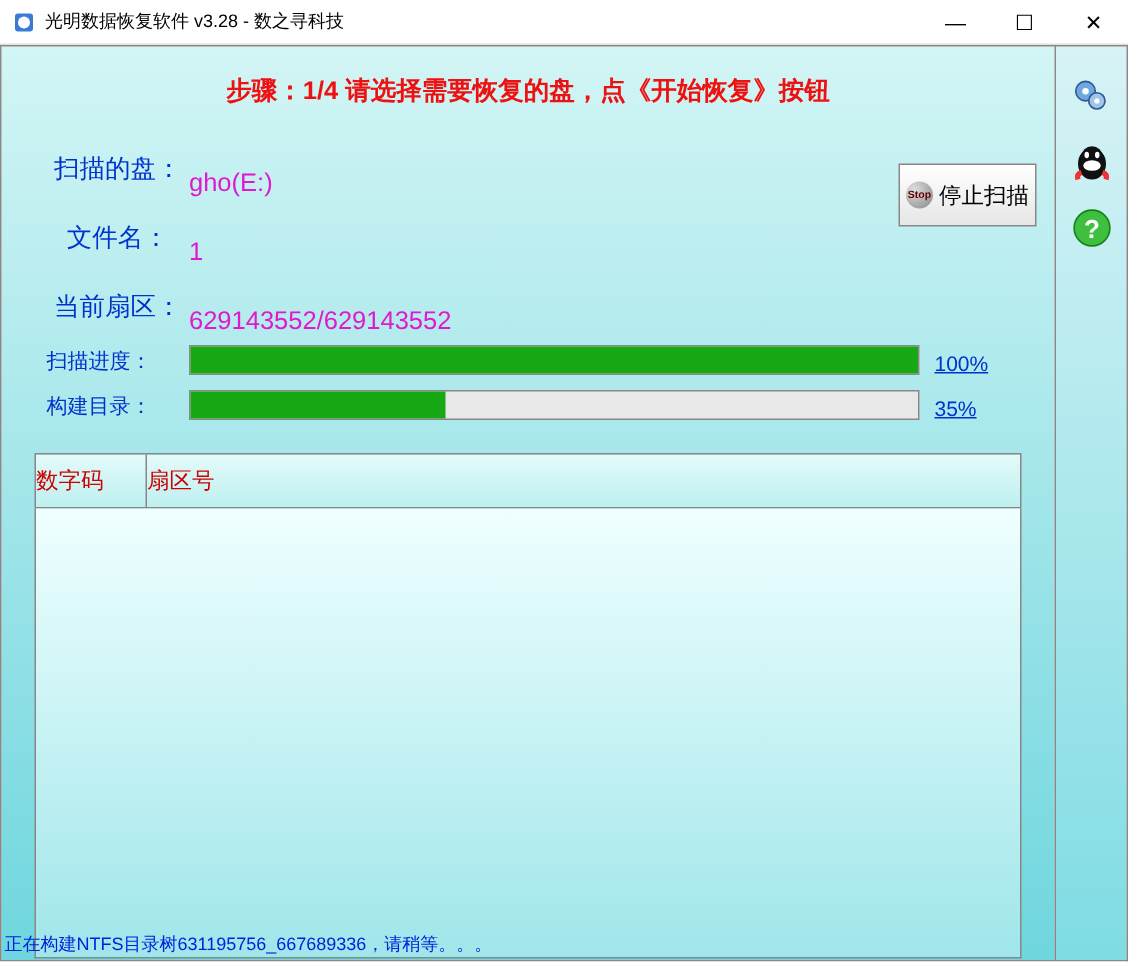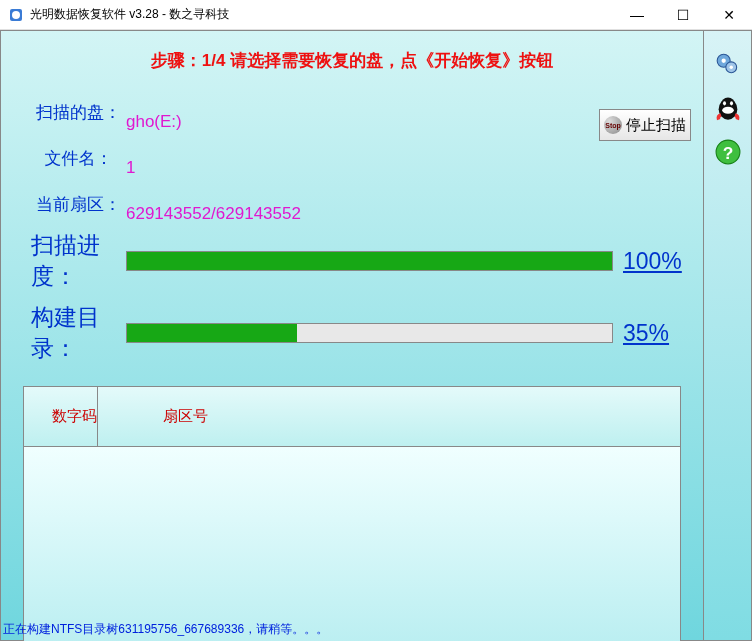--- a/index.html
+++ b/index.html
@@ -13,32 +13,32 @@
   .app-body { display: flex; height: 611px; }
   .main-area { flex: 1; background: linear-gradient(to bottom, #d3f5f5 0%, #6fd6de 100%); border: 1px solid #888; position: relative; padding: 0; }
   .side-area { width: 48px; background: linear-gradient(to bottom, #d8f3f6 0%, #7fdce3 100%); border: 1px solid #888; border-left: none; display: flex; flex-direction: column; align-items: center; padding-top: 18px; gap: 14px; }
 
   .step-line { text-align: center; color: #e11; font-size: 17px; font-weight: bold; padding: 18px 0 10px; }
 
   .info-box { margin: 0 20px; padding: 10px 10px 6px; }
   .info-row { display: flex; align-items: center; margin-bottom: 6px; font-size: 17px; }
   .info-label { color: #0033cc; width: 95px; text-align: center; }
   .info-value { color: #e018d0; margin-top: 20px; }
-  .progress-row { display: flex; align-items: center; margin-bottom: 10px; font-size: 23px; }
+  .progress-row { display: flex; align-items: flex-end; margin-bottom: 10px; font-size: 14px; }
   .progress-label { color: #0033cc; width: 95px; }
   .progress-bar { flex: 1; height: 20px; background: #e8e8e8; border: 1px solid #888; position: relative; margin-right: 10px; }
   .progress-fill { position: absolute; left: 0; top: 0; bottom: 0; background: #17a815; }
   .progress-pct { color: #0033cc; width: 50px; text-align: left; text-decoration: underline; }
 
-  .stop-btn { position: absolute; right: 12px; top: 78px; width: 92px; height: 32px; background: linear-gradient(#fff,#e6e6e6); border: 1px solid #888; display: flex; align-items: center; justify-content: center; font-size: 15px; cursor: pointer; gap: 4px; }
+  .stop-btn { position: absolute; right: 12px; top: 78px; width: 92px; height: 42px; background: linear-gradient(#fff,#e6e6e6); border: 1px solid #888; display: flex; align-items: center; justify-content: center; font-size: 15px; cursor: pointer; gap: 4px; }
   .stop-btn .sicon { width:18px; height:18px; background: radial-gradient(circle at 30% 30%, #ddd, #888); border-radius:50%; display:flex;align-items:center;justify-content:center;font-size:7px;color:#600;font-weight:bold; }
 
   .grid-area { margin: 6px 22px 0 22px; }
   .grid-header { display: flex; border: 1px solid #888; background: linear-gradient(#e4fafa,#bef0f0); }
-  .gh { border-right: 1px solid #888; text-align: right; padding: 20px 0; color: #c00; font-size: 15px; }
+  .gh { border-right: 1px solid #888; text-align: left; padding: 8px 0; color: #c00; font-size: 15px; }
   .gh:last-child { border-right: none; }
   .gh1 { width: 74px; } .gh2 { width: 110px; } .gh3 { flex: 1; }
   .grid-body { height: 300px; border: 1px solid #888; border-top: none; background: linear-gradient(to bottom,#f0ffff 0%,#9fe6ea 100%); }
 
   .status-line { position: absolute; left: 2px; bottom: 2px; color: #0022dd; font-size: 12px; }
 
   .side-icon { width: 30px; height: 30px; display:flex;align-items:center;justify-content:center; }
 </style>
 </head>
 <body>

